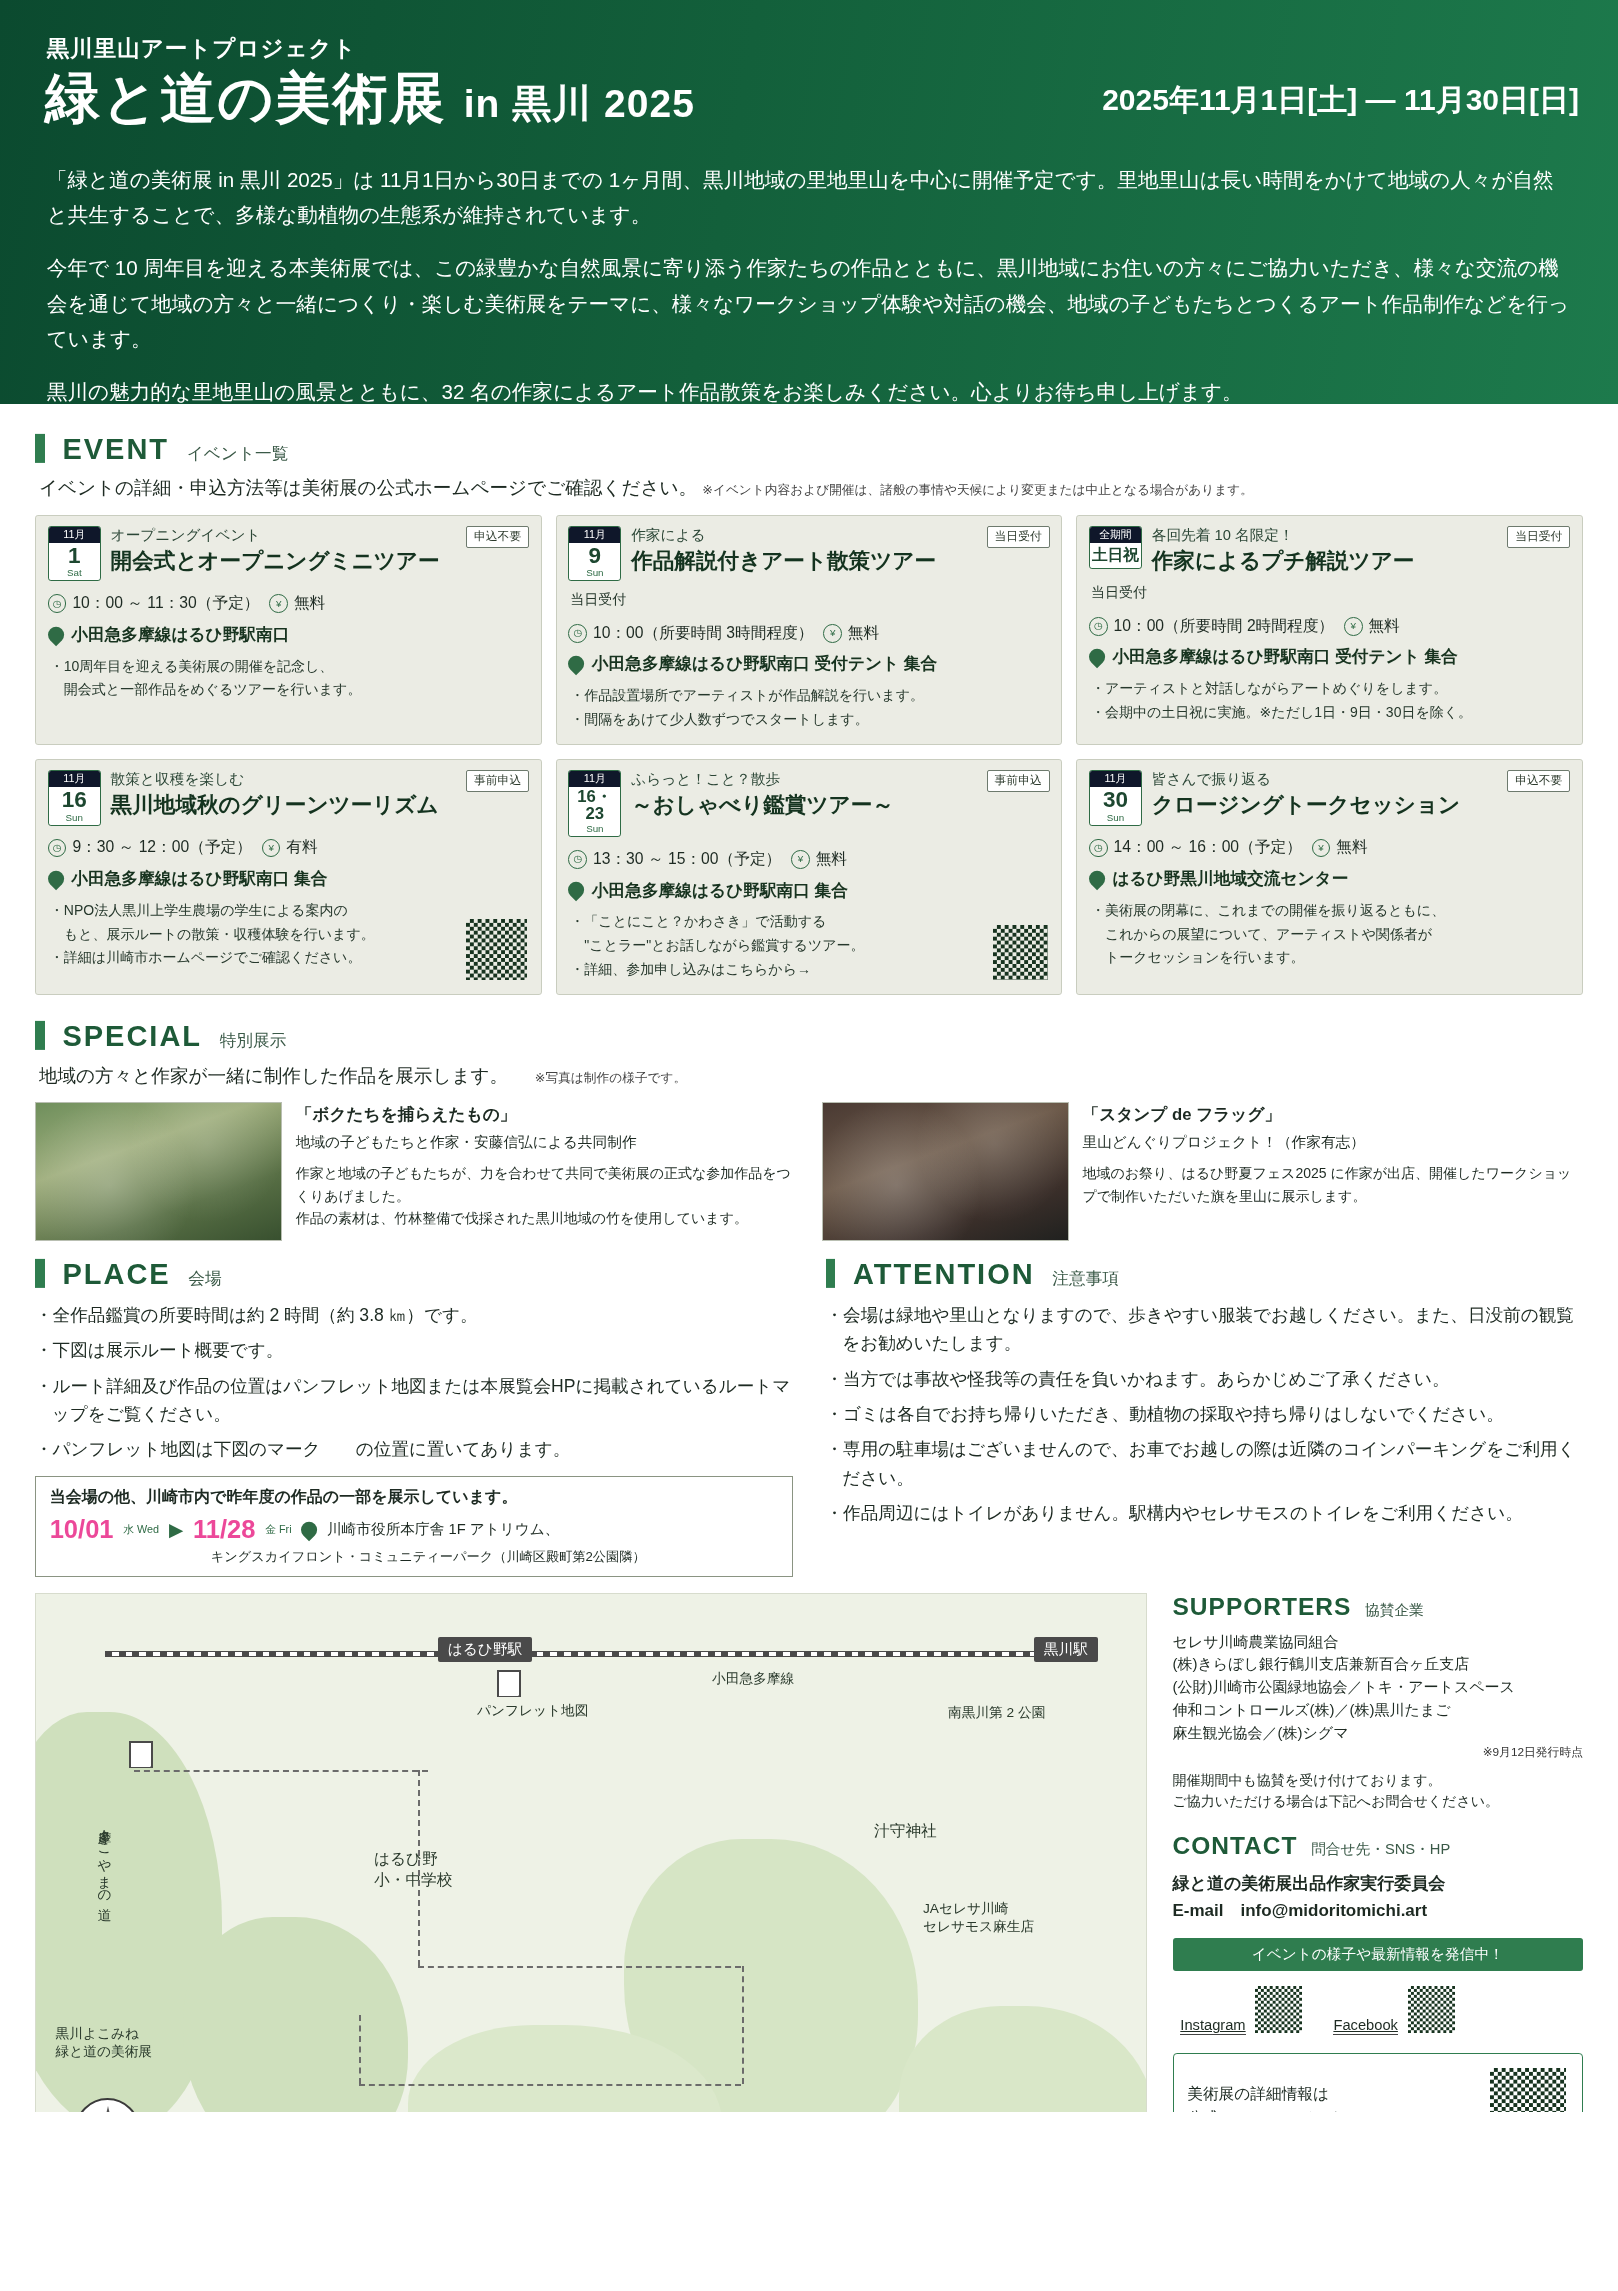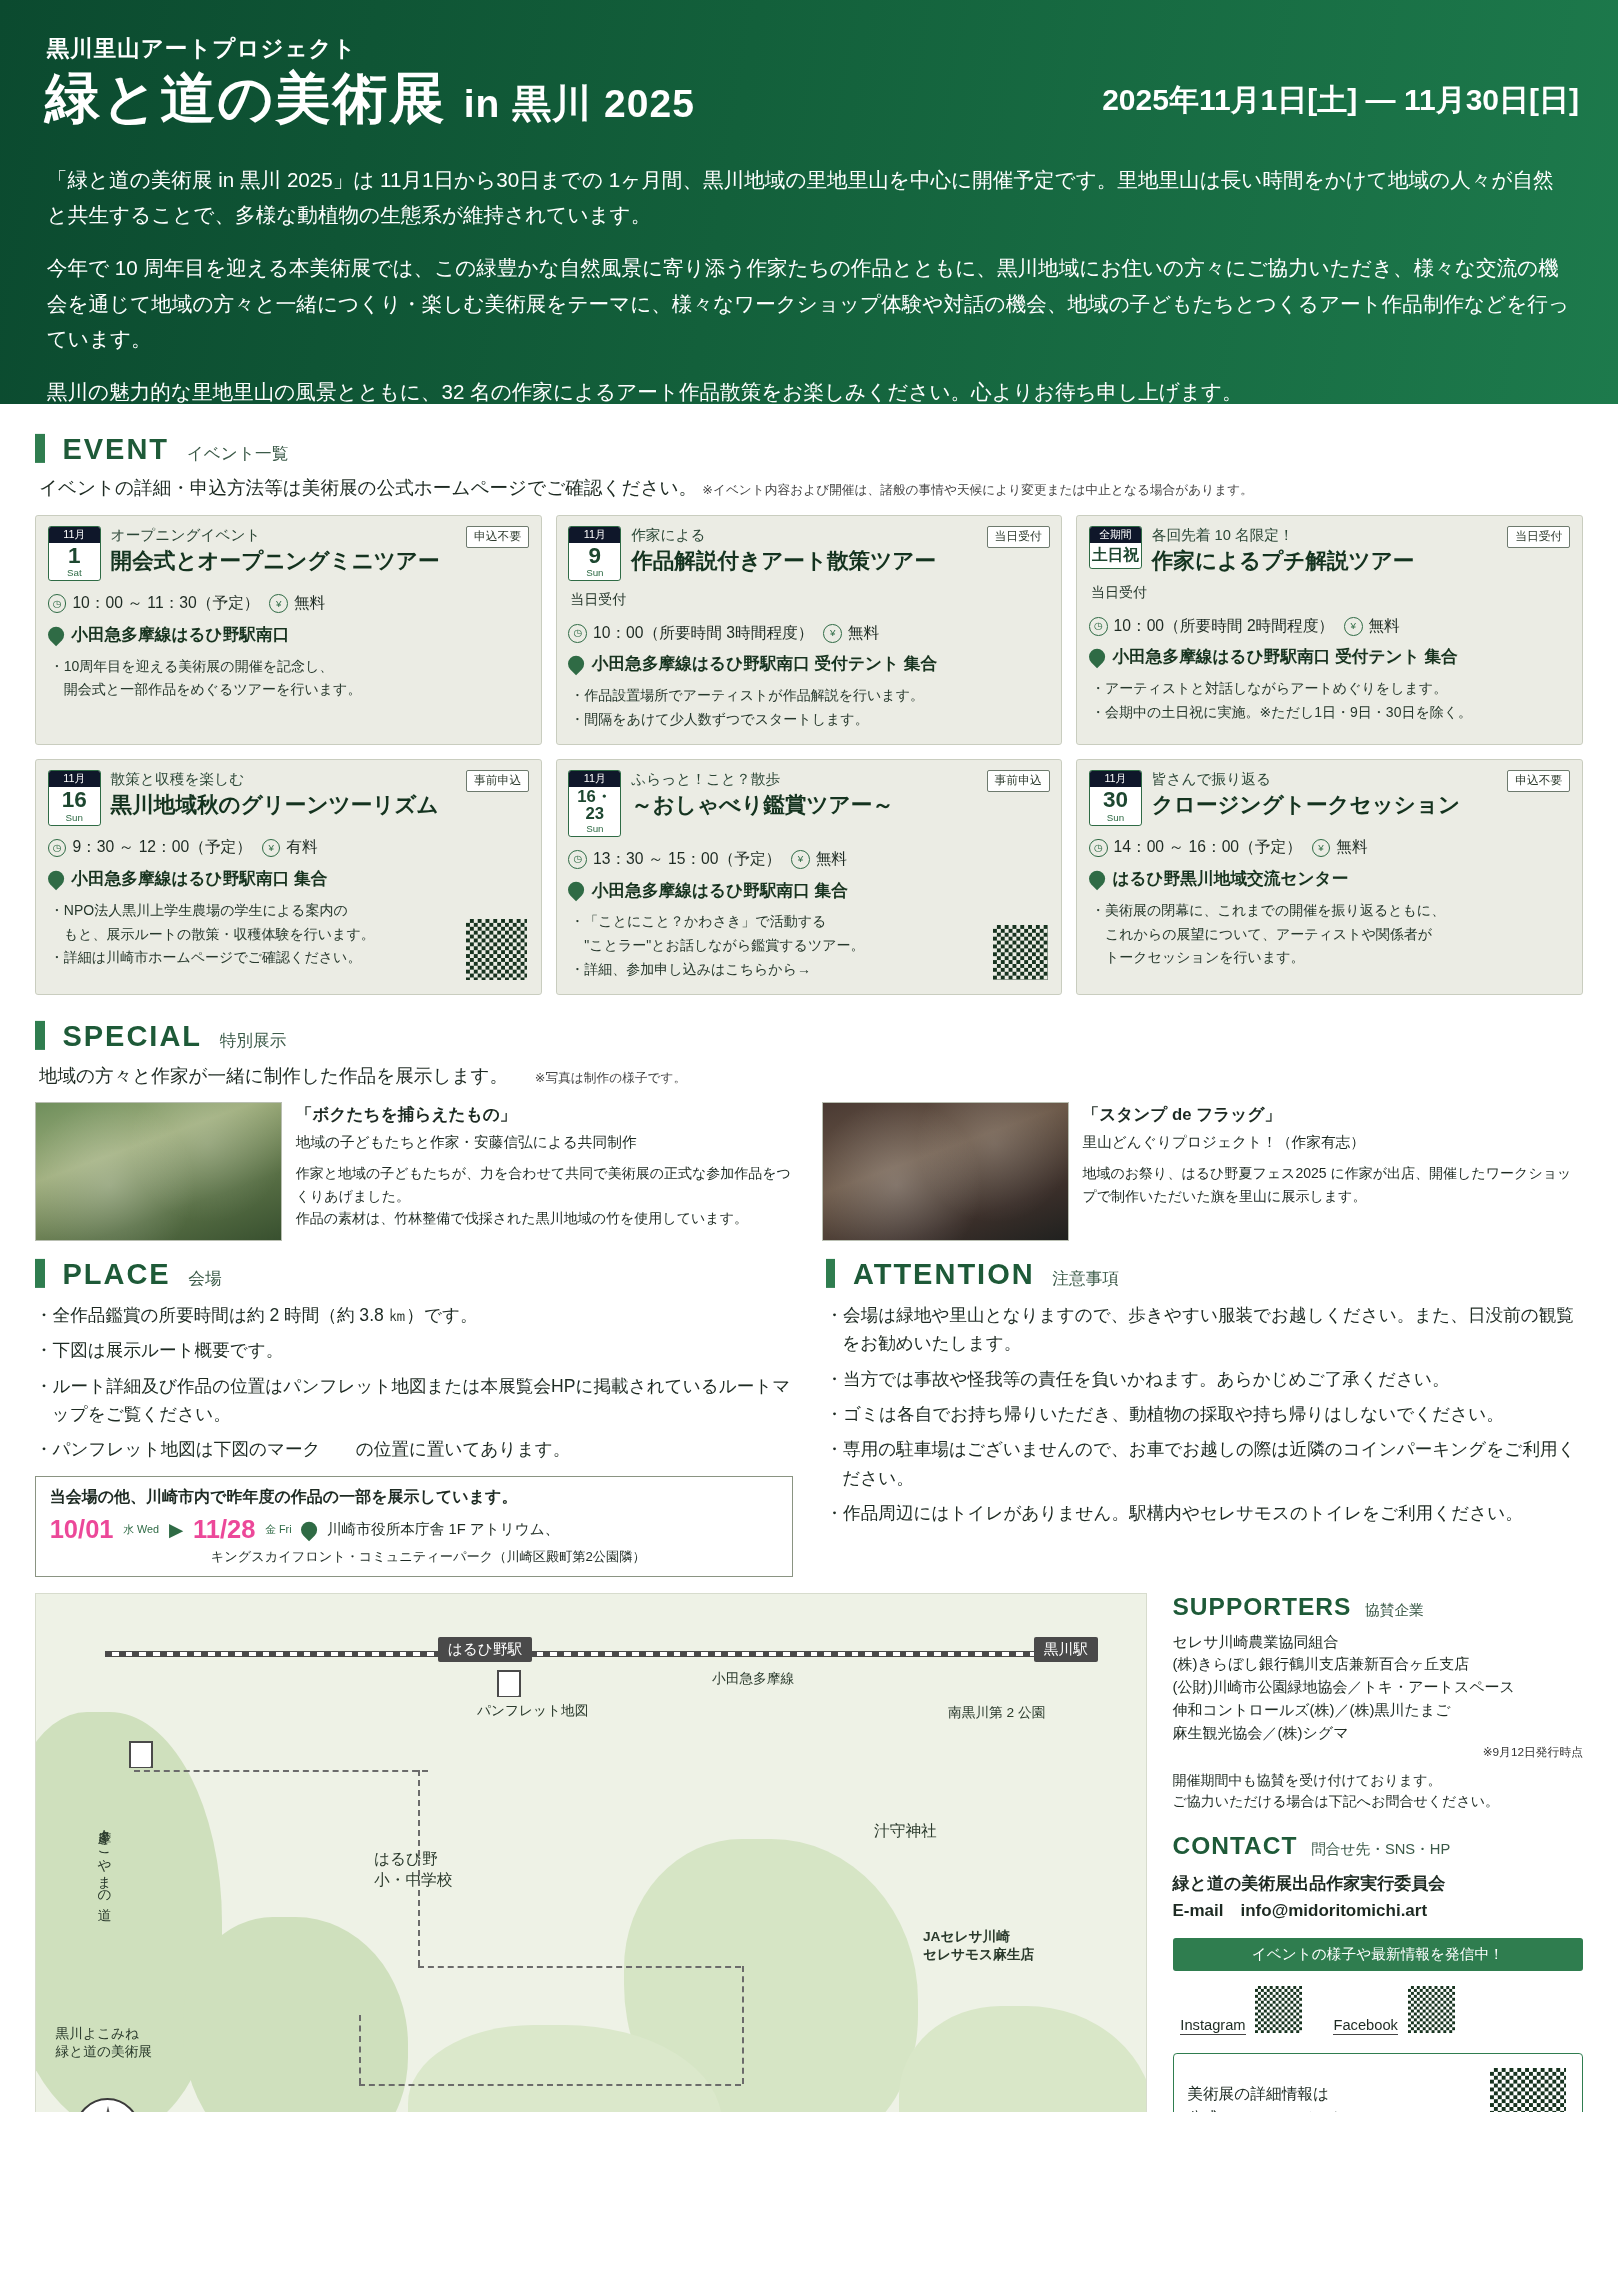--- a/index.html
+++ b/index.html
@@ -126,21 +126,21 @@
 
   .rightcol{padding-left:25.5px;box-sizing:border-box;}
   .rc-h{display:flex;align-items:baseline;gap:13.7px;margin-bottom:9.8px;}
   .rc-h .en{font-size:24.5px;font-weight:700;color:#1e5a38;letter-spacing:1px;}
   .rc-h .ja{font-size:14.7px;color:#3b5a48;}
   .sup-list{font-size:15px;line-height:1.52;}
   .asof{font-size:11.8px;text-align:right;color:#333;}
   .rc-note{font-size:14px;line-height:1.5;margin-top:9.8px;}
   .contact{font-size:17px;line-height:1.6;margin-top:5.9px;font-weight:bold;}
   .green-bar{background:#2f7d4f;color:#fff;text-align:center;font-size:14.7px;padding:6.9px 0;border-radius:2.9px;margin-top:13.7px;}
-  .sns{display:flex;gap:29px;margin-top:13.7px;padding-left:7.8px;}
+  .sns{display:flex;gap:29px;margin-top:13.7px;padding-left:7.8px;text-decoration:underline;}
   .sns .one{display:flex;align-items:flex-end;gap:7.8px;}
   .sns .lbl{font-size:14.7px;border-bottom:1px solid #444;padding-bottom:1px;}
   .qr2{width:47px;height:47px;background:repeating-conic-gradient(#17331f 0 25%, #fff 0 50%) 0 0/5.9px 5.9px;border:2px solid #fff;}
   .hpbox{border:1px solid #2f7d4f;border-radius:3.9px;margin-top:17.6px;padding:11.8px 13.7px;display:flex;align-items:center;gap:13.7px;}
   .hpbox .t{font-size:15.7px;line-height:1.5;flex:1;}
   .qr3{width:76px;height:76px;background:repeating-conic-gradient(#17331f 0 25%, #fff 0 50%) 0 0/7.8px 7.8px;border:2.9px solid #fff;}
   .url{font-size:13.2px;margin-top:7.8px;padding-left:3.9px;color:#222;}
 </style>
 </head>
 <body>
@@ -473,21 +473,21 @@
         <div class="mlabel" style="left:676px;top:76px;">小田急多摩線</div>
 
         <div class="bookmark" style="left:461px;top:76px;"></div>
         <div class="mlabel" style="left:441px;top:108px;">パンフレット地図</div>
         <div class="mlabel" style="left:912px;top:110px;">南黒川第 2 公園</div>
         <div class="bookmark" style="left:93px;top:147px;"></div>
 
         <div class="mlabel big" style="left:338px;top:255px;white-space:pre-line;">はるひ野
 小・中学校</div>
         <div class="mlabel big" style="left:838px;top:227px;">汁守神社</div>
-        <div class="mlabel" style="left:887px;top:334px;white-space:pre-line;font-weight:bold;">JAセレサ川崎
+        <div class="mlabel" style="left:887px;top:306px;white-space:pre-line;">JAセレサ川崎
 セレサモス麻生店</div>
         <div class="mlabel" style="left:59px;top:225px;writing-mode:vertical-rl;">多摩よこやまの道</div>
         <div class="mlabel" style="left:19.6px;top:431px;white-space:pre-line;">黒川よこみね
 緑と道の美術展</div>
         <div class="mlabel" style="left:314px;top:534px;">黒川海道特別緑地保全地区</div>
 
         <div class="dots" style="left:98px;top:176px;width:294px;"></div>
         <div class="dots" style="left:382px;top:176px;width:0;height:196px;border-top:0;border-left:2.9px dashed #6b6b6b;"></div>
         <div class="dots" style="left:382px;top:372px;width:323px;"></div>
         <div class="dots" style="left:706px;top:372px;width:0;height:118px;border-top:0;border-left:2.9px dashed #6b6b6b;"></div>

